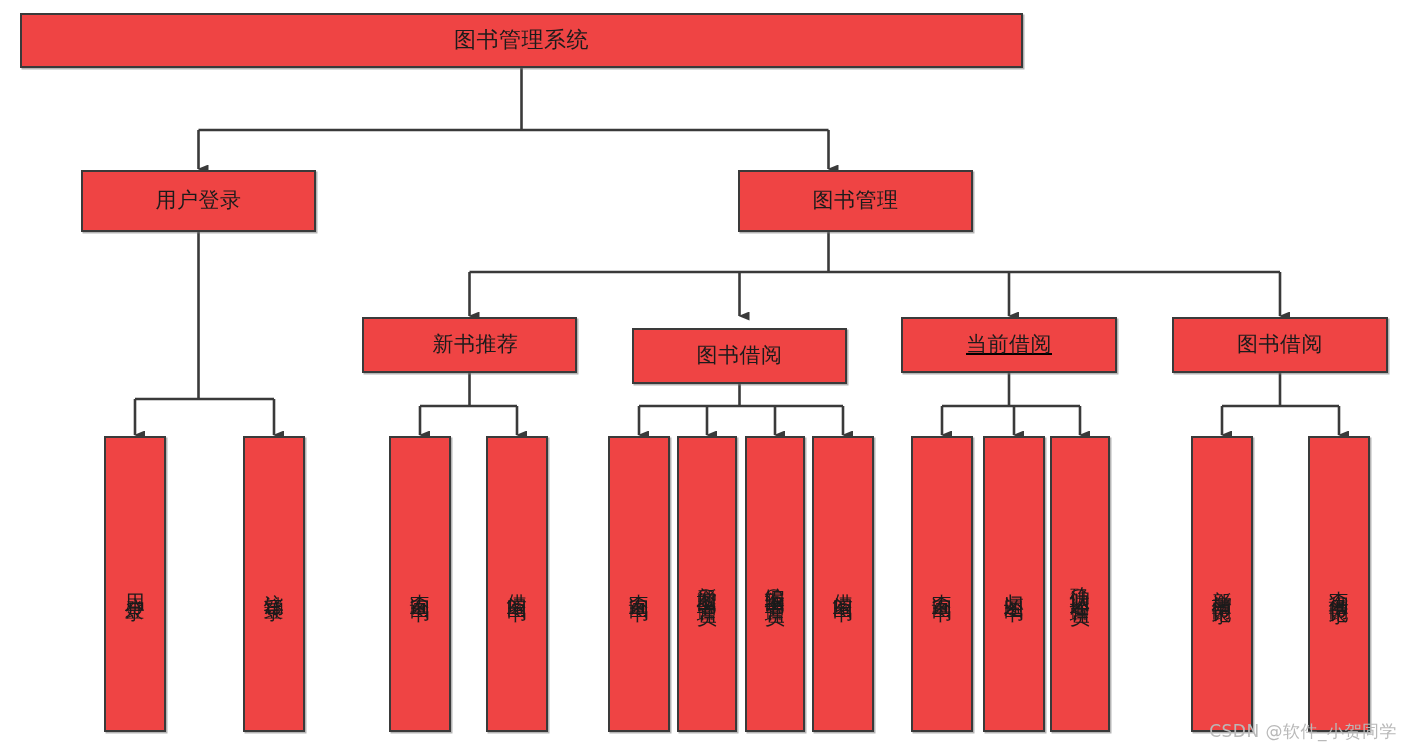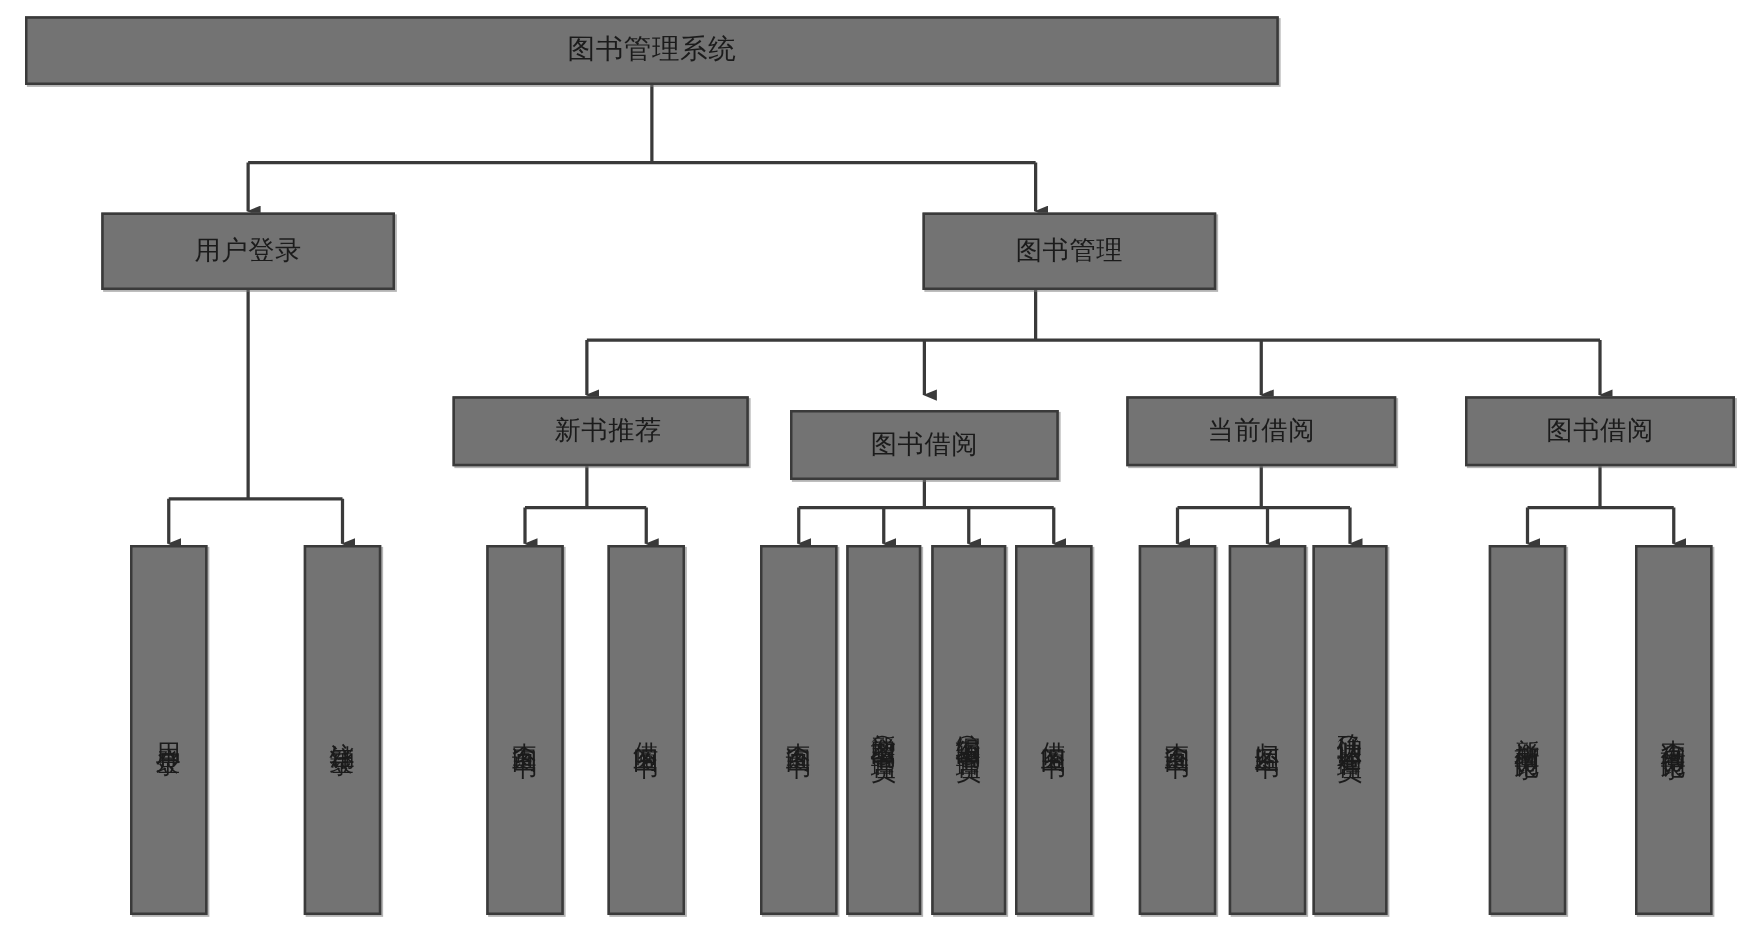--- a/index.html
+++ b/index.html
@@ -23,21 +23,21 @@
   #diagram-svg {
     position: absolute;
     left: 0;
     top: 0;
     width: 1405px;
     height: 747px;
   }
   .node-box {
     position: absolute;
     box-sizing: border-box;
-    background: #737373;
+    background: #ef4444;
     border: 2px solid #3a3a3a;
     box-shadow: 1.5px 1.5px 0 0 rgba(120,120,120,0.55);
     display: flex;
     align-items: center;
     justify-content: center;
     overflow: hidden;
   }
   .node-label {
     color: #1b1b1b;
     font-size: 21px;
@@ -120,27 +120,27 @@
   <div id="nodes-layer">
       <div class="node-box root" style="left: 20px; top: 13px; width: 1003px; height: 55px; border-color: rgb(58, 58, 58);">
         <span class="node-label" style="color: rgb(27, 27, 27);">图书管理系统</span>
       </div>
       <div class="node-box" style="left: 81px; top: 170px; width: 235px; height: 62px; border-color: rgb(58, 58, 58);">
         <span class="node-label" style="color: rgb(27, 27, 27);">用户登录</span>
       </div>
       <div class="node-box" style="left: 711px; top: 170px; width: 235px; height: 62px; border-color: rgb(58, 58, 58); margin-left: 27px;">
         <span class="node-label" style="color: rgb(27, 27, 27);">图书管理</span>
       </div>
-      <div class="node-box" style="left: 362px; top: 317px; width: 237px; height: 56px; border-color: rgb(58, 58, 58); padding-left: 12px;">
+      <div class="node-box" style="left: 362px; top: 317px; width: 215px; height: 56px; border-color: rgb(58, 58, 58); padding-left: 12px;">
         <span class="node-label" style="color: rgb(27, 27, 27);">新书推荐</span>
       </div>
       <div class="node-box" style="left: 632px; top: 328px; width: 215px; height: 56px; border-color: rgb(58, 58, 58);">
         <span class="node-label" style="color: rgb(27, 27, 27);">图书借阅</span>
       </div>
-      <div class="node-box" style="left: 901px; top: 317px; width: 216px; height: 56px; border-color: rgb(58, 58, 58);">
+      <div class="node-box" style="left: 901px; top: 317px; width: 216px; height: 56px; border-color: rgb(58, 58, 58); text-decoration: underline;">
         <span class="node-label" style="color: rgb(27, 27, 27);">当前借阅</span>
       </div>
       <div class="node-box" style="left: 1172px; top: 317px; width: 216px; height: 56px; border-color: rgb(58, 58, 58);">
         <span class="node-label" style="color: rgb(27, 27, 27);">图书借阅</span>
       </div>
       <div class="node-box vertical" style="left: 104px; top: 436px; width: 62px; height: 296px; border-color: rgb(58, 58, 58);">
         <span class="node-label" style="color: rgb(27, 27, 27);">用户登录</span>
       </div>
       <div class="node-box vertical" style="left: 243px; top: 436px; width: 62px; height: 296px; border-color: rgb(58, 58, 58);">
         <span class="node-label" style="color: rgb(27, 27, 27);">注销登录</span>
@@ -173,13 +173,14 @@
         <span class="node-label" style="color: rgb(27, 27, 27);">确认归还（管理员）</span>
       </div>
       <div class="node-box vertical" style="left: 1191px; top: 436px; width: 62px; height: 296px; border-color: rgb(58, 58, 58);">
         <span class="node-label" style="color: rgb(27, 27, 27);">新增借阅记录</span>
       </div>
       <div class="node-box vertical" style="left: 1308px; top: 436px; width: 62px; height: 296px; border-color: rgb(58, 58, 58);">
         <span class="node-label" style="color: rgb(27, 27, 27);">查询借阅记录</span>
       </div>
     </div>
 
+  <div id="watermark">CSDN @软件_小贺同学</div>
 </div>
 
 </body></html>

